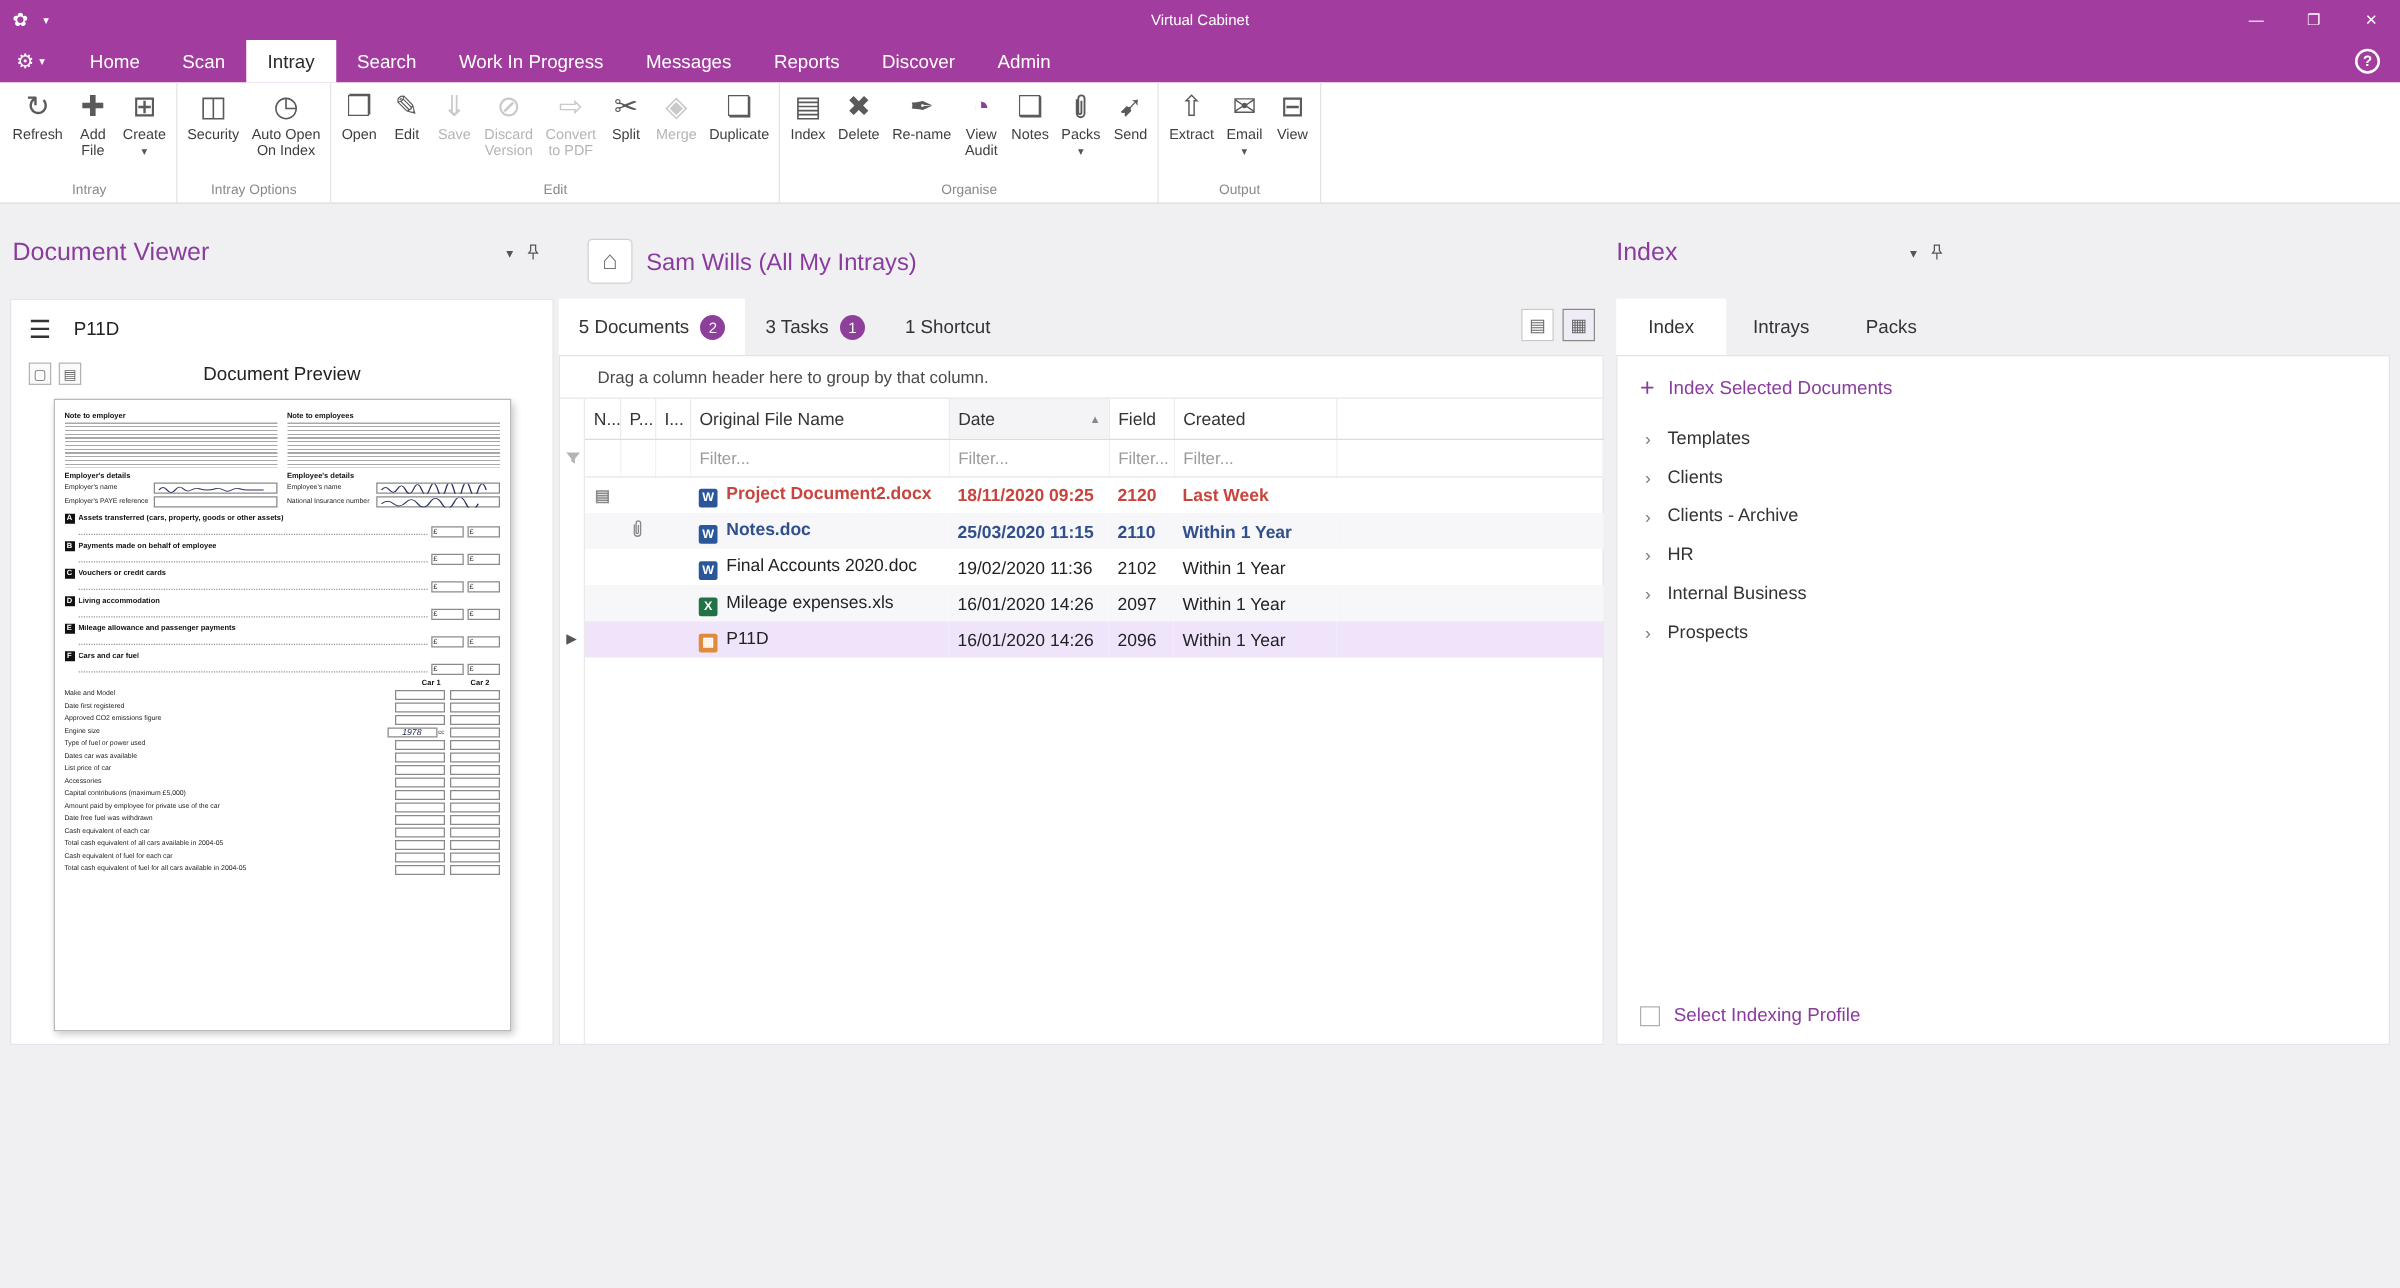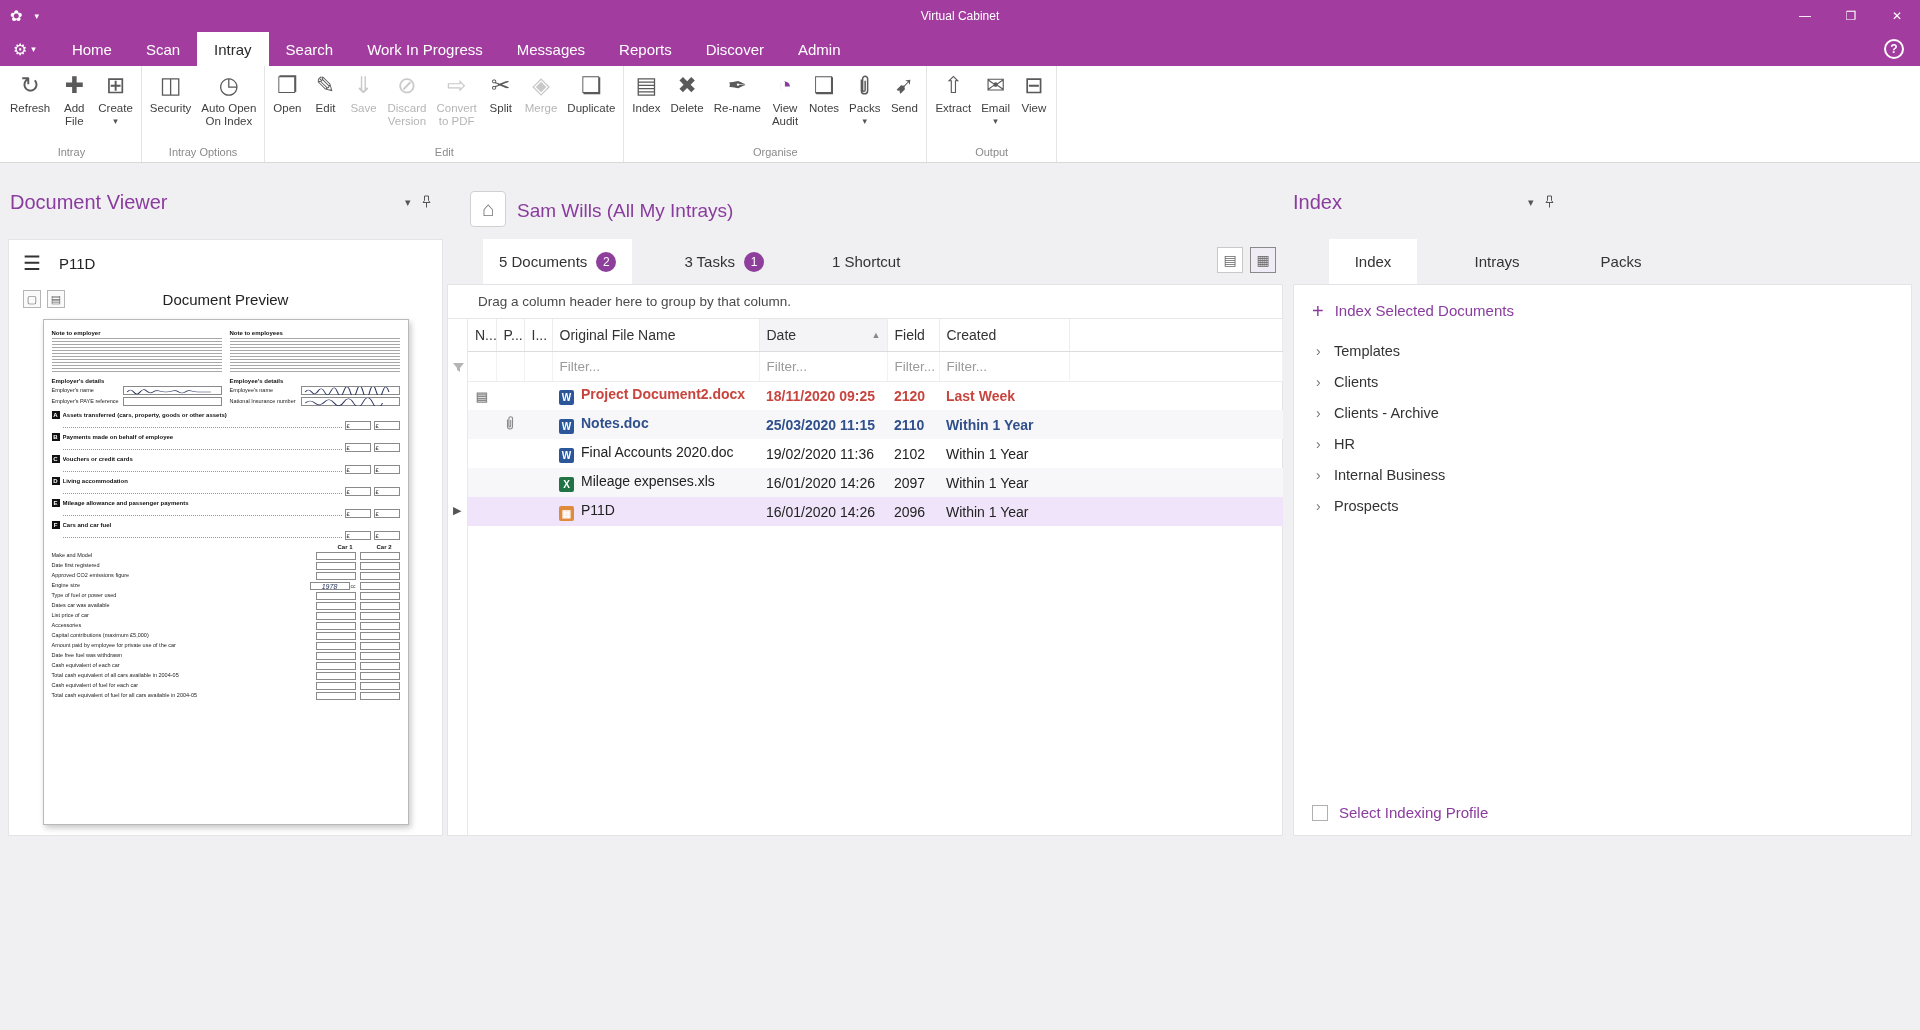--- a/index.html
+++ b/index.html
@@ -87,21 +87,21 @@
 .pcl{flex:1;font-size:5.5px;color:#222;line-height:1.05;padding-right:3px;}
 .pcb{width:40px;height:8.5px;border:1px solid #8a8a8a;margin-left:4px;font-size:7px;font-style:italic;text-align:center;line-height:8px;color:#1c2a55;flex:none;}
 .psuf{font-size:5px;margin-left:1px;color:#333;}
 
 
 .mid-home{position:absolute;left:470px;top:28px;width:36px;height:36px;background:#fff;border:1px solid #d0d0d0;border-radius:4px;display:flex;align-items:center;justify-content:center;font-size:21px;color:#777;cursor:pointer;}
 .mid-title{position:absolute;left:517px;top:37px;font-size:19px;color:var(--accent-purple);}
 .tabstrip{position:absolute;display:flex;}
 .mid-tabs{left:447px;top:76px;height:45px;}
 .index-tabs{left:1293px;top:76px;height:45px;}
-.tab{display:flex;align-items:center;padding:0 16px;font-size:15px;color:#333;cursor:pointer;white-space:nowrap;margin-left:36px;}
+.tab{display:flex;align-items:center;padding:0 16px;font-size:15px;color:#333;cursor:pointer;white-space:nowrap;}
 .tab.active{background:#fff;}
 .itab{width:88px;justify-content:center;padding:0;}
 .badge{margin-left:9px;width:20px;height:20px;border-radius:50%;background:var(--badge-purple);color:#fff;font-size:12px;display:flex;align-items:center;justify-content:center;flex:none;}
 .view-toggles{position:absolute;left:1217px;top:84px;display:flex;gap:7px;}
 .vt{width:26px;height:26px;border:1px solid #c9c9c9;background:#fff;display:flex;align-items:center;justify-content:center;font-size:14px;color:#666;cursor:pointer;}
 .vt.active{border-color:#8a8a8a;background:#f0ecf5;}
 
 .mid-card{left:447px;top:121px;width:836px;height:552px;}
 .group-hint{height:34px;line-height:34px;padding-left:30px;font-size:13.5px;color:#4a4a4a;border-bottom:1px solid #e6e6e6;}
 .gridwrap{position:relative;height:517px;}

